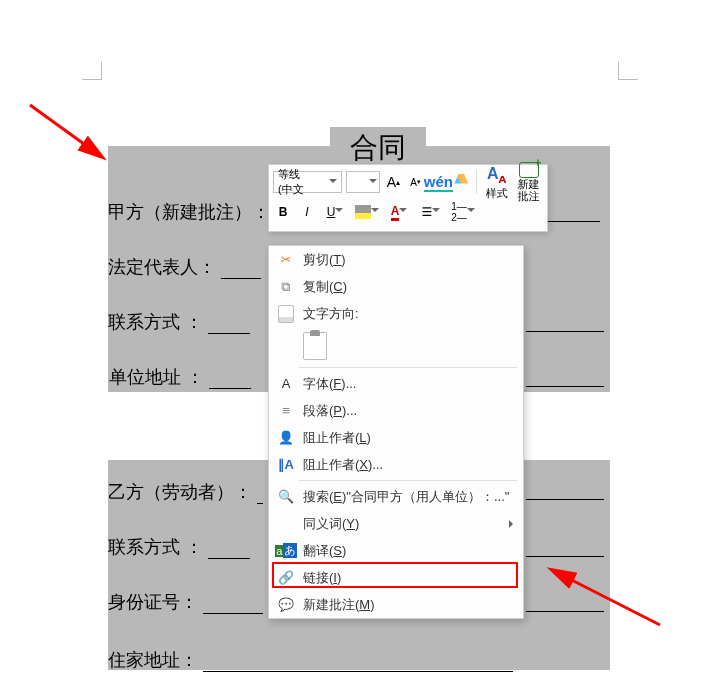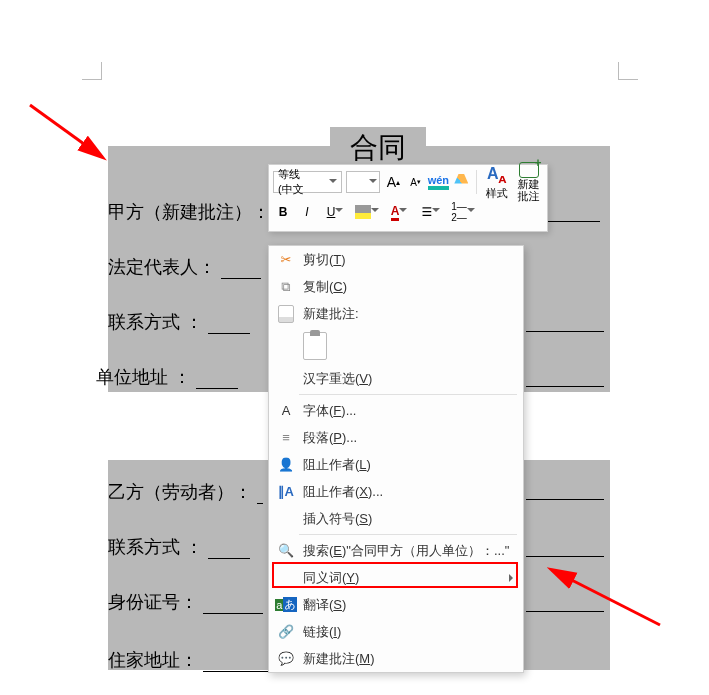--- a/index.html
+++ b/index.html
@@ -96,22 +96,22 @@
   width: 16px; height: 14px;
   background: linear-gradient(#999 0 60%, #ffeb3b 60% 100%);
 }
 .a-red { color: #c00000; font-weight: bold; }
 .tb-divider { width: 1px; height: 24px; background: #ddd; margin: 0 2px; }
 .tb-stack {
   display: flex; flex-direction: column; align-items: center; justify-content: center;
   font-size: 11px; line-height: 1.1;
 }
 .wen-icon {
-  font-size: 11px; color: #1a73e8; font-weight: bold;
-  border-bottom: 4px solid #14b8a6;
+  font-size: 15px; color: #1a73e8; font-weight: bold;
+  border-bottom: 2px solid #14b8a6;
 }
 .brush-icon {
   width: 14px; height: 16px;
   background: linear-gradient(45deg,#4fc3f7 50%,#ffb74d 50%);
   clip-path: polygon(30% 0,70% 0,100% 60%,0 60%);
 }
 .comment-icon {
   width: 20px; height: 16px;
   border: 1.5px solid #2e7d32;
   border-radius: 3px;
@@ -210,21 +210,21 @@
 </div>
 <div class="field" style="left:108px; top:255px;">
   <span>法定代表人：</span> <span class="uline" style="width:40px;"></span>
 </div>
 <div class="field" style="left:108px; top:310px;">
   <span>联系方式 ：</span> <span class="uline" style="width:42px;"></span>
 </div>
 <div class="field" style="left:526px; top:310px;">
   <span class="uline" style="width:78px;"></span>
 </div>
-<div class="field" style="left:96px; top:365px;">
+<div class="field" style="left:109px; top:365px;">
   <span>单位地址 ：</span> <span class="uline" style="width:42px;"></span>
 </div>
 <div class="field" style="left:526px; top:365px;">
   <span class="uline" style="width:78px;"></span>
 </div>
 <div class="field" style="left:108px; top:480px;">
   <span>乙方（劳动者）：</span> <span class="uline" style="width:6px;"></span>
 </div>
 <div class="field" style="left:526px; top:478px;">
   <span class="uline" style="width:78px;"></span>
@@ -316,50 +316,42 @@
     <span><span>剪切(</span><span class="ctx-hot">T</span><span>)</span></span>
   </div>
   <div class="ctx-item">
     <span class="ctx-icon copy-ic">⧉</span>
     <span><span>复制(</span><span class="ctx-hot">C</span><span>)</span></span>
   </div>
   <div class="ctx-item">
     <span class="ctx-icon">
         <span class="paste-ic"></span>
       </span>
-    <span>新建批注:</span>
+    <span>文字方向:</span>
   </div>
   <div class="ctx-item tall">
     <span class="ctx-icon"></span>
     <span class="paste-big"></span>
   </div>
-  <div class="ctx-item">
-    <span class="ctx-icon"></span>
-    <span><span>汉字重选(</span><span class="ctx-hot">V</span><span>)</span></span>
-  </div>
   <div class="ctx-sep"></div>
   <div class="ctx-item">
     <span class="ctx-icon">A</span>
     <span><span>字体(</span><span class="ctx-hot">F</span><span>)...</span></span>
   </div>
   <div class="ctx-item">
     <span class="ctx-icon" style="color:#888;">≡</span>
     <span><span>段落(</span><span class="ctx-hot">P</span><span>)...</span></span>
   </div>
   <div class="ctx-item">
     <span class="ctx-icon" style="color:#555;">👤</span>
     <span><span>阻止作者(</span><span class="ctx-hot">L</span><span>)</span></span>
   </div>
   <div class="ctx-item">
     <span class="ctx-icon" style="color:#2a6ac0;font-weight:bold;">∥A</span>
     <span><span>阻止作者(</span><span class="ctx-hot">X</span><span>)...</span></span>
-  </div>
-  <div class="ctx-item">
-    <span class="ctx-icon"></span>
-    <span><span>插入符号(</span><span class="ctx-hot">S</span><span>)</span></span>
   </div>
   <div class="ctx-sep"></div>
   <div class="ctx-item">
     <span class="ctx-icon" style="color:#555;">🔍</span>
     <span><span>搜索(</span><span class="ctx-hot">E</span><span>)"合同甲方（用人单位）：..."</span></span>
   </div>
   <div class="ctx-item ctx-sub">
     <span class="ctx-icon"></span>
     <span><span>同义词(</span><span class="ctx-hot">Y</span><span>)</span></span>
   </div>

